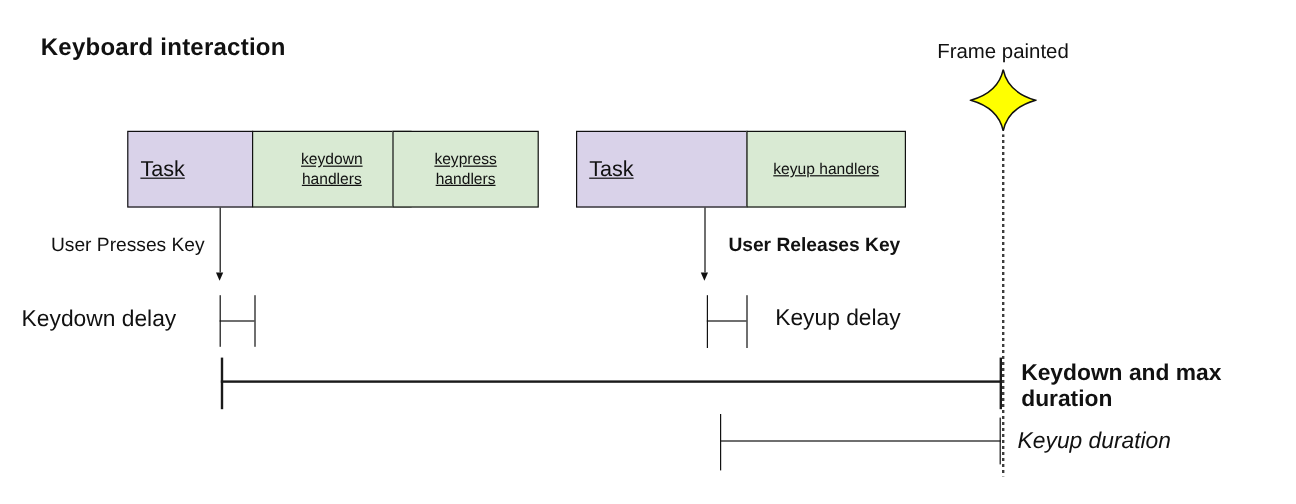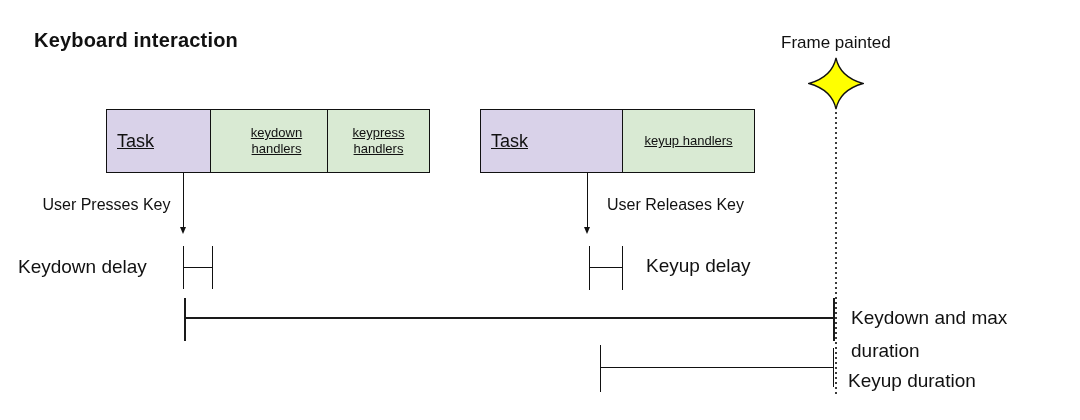--- a/index.html
+++ b/index.html
@@ -33,21 +33,21 @@
   .thick{background:#1a1a1a;}
   .arrowhead{
     position:absolute;width:0;height:0;
     border-left:3.5px solid transparent;
     border-right:3.5px solid transparent;
     border-top:7px solid #111;
   }
   .event-label{font-size:16px;}
   .delay-label{font-size:19px;}
   .duration-label{font-size:19px;}
-  .duration-label.bold{font-weight:normal;line-height:33px;white-space:pre-line;}
+  .duration-label.bold{font-weight:bold;line-height:21px;white-space:pre-line;}
   .dotted-line{
     position:absolute;width:2px;
     background-image:repeating-linear-gradient(to bottom,#3c3c3c 0 2px,transparent 2px 5px);
   }
 </style>
 </head>
 <body>
 
 <div id="canvas">
 
@@ -61,40 +61,40 @@
 
   <div class="dotted-line" style="left:835px;top:112px;height:285px;"></div>
 
   <div class="box task-box" style="left: 106px; width: 105px; background-color: rgb(217, 210, 233);">
     <span>Task</span>
   </div>
   <div class="box handler-box" style="left: 210px; width: 133px; background-color: rgb(217, 234, 211);">
     <span>keydown
 handlers</span>
   </div>
-  <div class="box handler-box" style="left: 327px; width: 103px; background-color: rgb(217, 234, 211);">
+  <div class="box handler-box" style="left: 327px; width: 122px; background-color: rgb(217, 234, 211);">
     <span>keypress
 handlers</span>
   </div>
 
   <div class="box task-box" style="left: 480px; width: 143px; background-color: rgb(217, 210, 233);">
     <span>Task</span>
   </div>
   <div class="box handler-box" style="left: 622px; width: 133px; background-color: rgb(217, 234, 211);">
     <span>keyup handlers</span>
   </div>
 
   <div class="vline" style="left:182.5px;top:173px;height:54px;"></div>
   <div class="arrowhead" style="left:179.5px;top:227px;"></div>
 
   <div class="vline" style="left:586.5px;top:173px;height:54px;"></div>
   <div class="arrowhead" style="left:583.5px;top:227px;"></div>
 
   <div class="abs event-label" style="left:40px;top:196px;width:133px;text-align:center;">User Presses Key</div>
-  <div class="abs event-label" style="left:607px;top:196px;">User Releases Key</div>
+  <div class="abs event-label" style="left:607px;top:196px;font-weight:bold;">User Releases Key</div>
 
   <div>
     <div class="vline" style="left:182.5px;top:246px;height:43px;"></div>
     <div class="vline" style="left:211.5px;top:246px;height:43px;"></div>
     <div class="hline" style="left:183px;top:266.5px;width:29px;"></div>
   </div>
   <div class="abs delay-label" style="left:18px;top:256px;">Keydown delay</div>
 
   <div>
     <div class="vline" style="left:588.5px;top:246px;height:44px;"></div>
@@ -109,15 +109,15 @@
     <div class="vline thick" style="left:833px;top:298px;height:43px;width:2px;"></div>
   </div>
   <div class="abs duration-label bold" style="left:851px;top:301px;">Keydown and max
 duration</div>
 
   <div>
     <div class="vline" style="left:599.5px;top:345px;height:47px;"></div>
     <div class="hline" style="left:600px;top:367px;width:234px;"></div>
     <div class="vline" style="left:833px;top:348px;height:39px;"></div>
   </div>
-  <div class="abs duration-label" style="left:848px;top:370px;">Keyup duration</div>
+  <div class="abs duration-label" style="left:848px;top:357px;font-style:italic;">Keyup duration</div>
 
 </div>
 
 </body></html>

